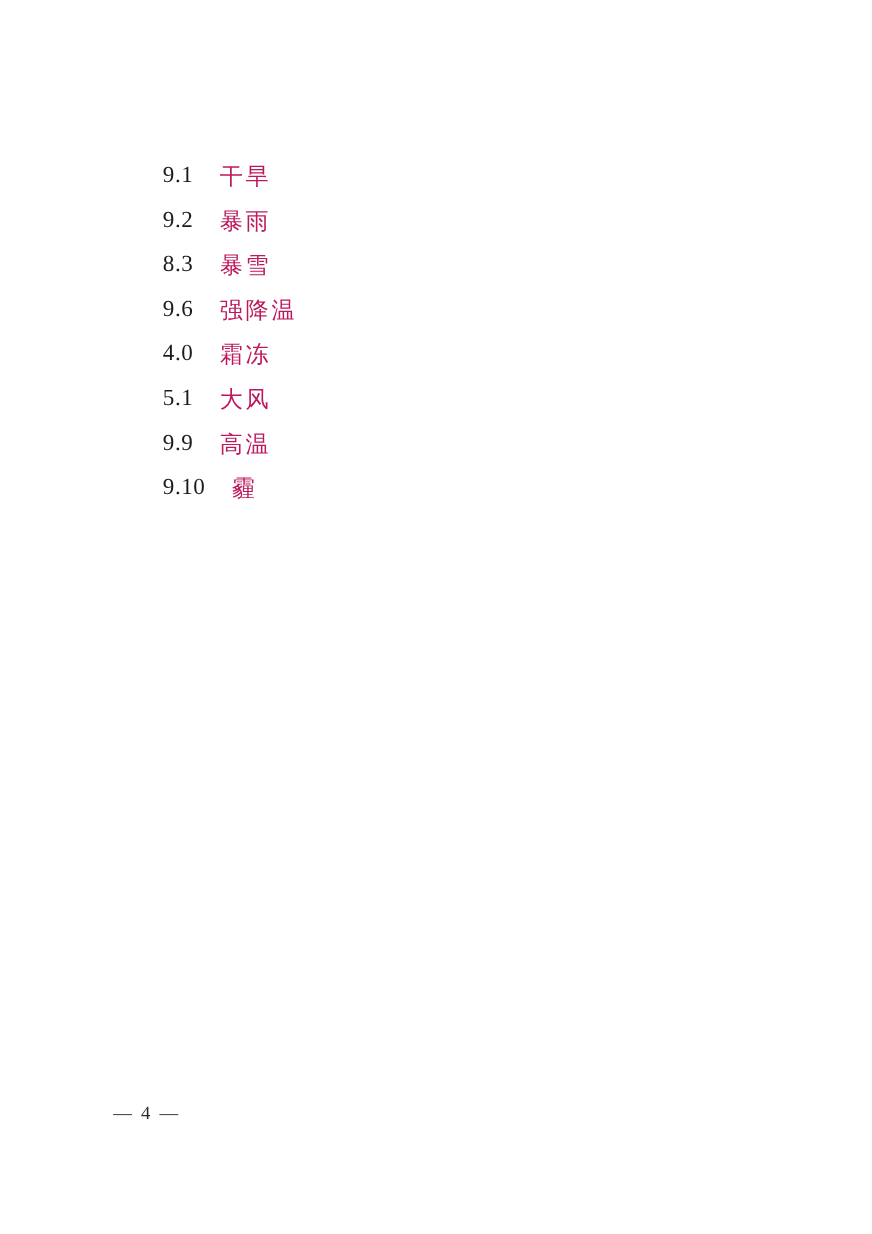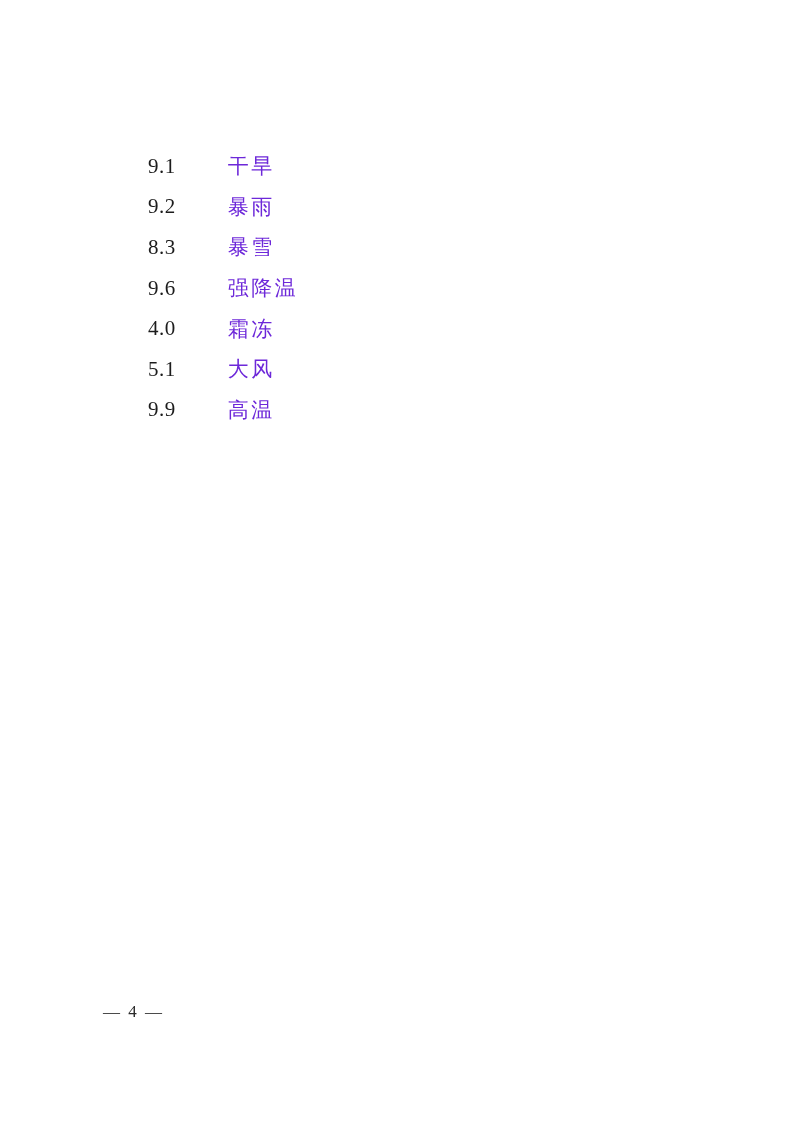--- a/index.html
+++ b/index.html
@@ -21,34 +21,33 @@
     background: #ffffff;
   }
   .toc-list {
     position: absolute;
     left: 148px;
     top: 146px;
   }
   .toc-row {
     height: 40.6px;
     display: flex;
-    align-items: center;
+    align-items: flex-start;
     white-space: nowrap;
-    gap: 28px;
   }
   .toc-num {
     font-size: 21px;
     letter-spacing: 0.5px;
     margin-right: 24px;
     color: #1c1c1c;
   }
   .toc-title {
     font-size: 21px;
     letter-spacing: 2.5px;
-    color: #6d28d9;
+    color: #be185d;
   }
   .footer {
     position: absolute;
     left: 103px;
     top: 1002px;
     font-size: 17px;
     letter-spacing: 2px;
     color: #2a2a2a;
   }
 </style>
@@ -89,19 +88,23 @@
     <div class="toc-row">
       <span class="toc-num">5.1</span>
       <span class="toc-title">大风</span>
     </div>
 
     <div class="toc-row">
       <span class="toc-num">9.9</span>
       <span class="toc-title">高温</span>
     </div>
 
+    <div class="toc-row">
+      <span class="toc-num">9.10</span>
+      <span class="toc-title">霾</span>
+    </div>
 
 
   </div>
 
   <div class="footer">— 4 —</div>
 
 </div>
 
 </body></html>

